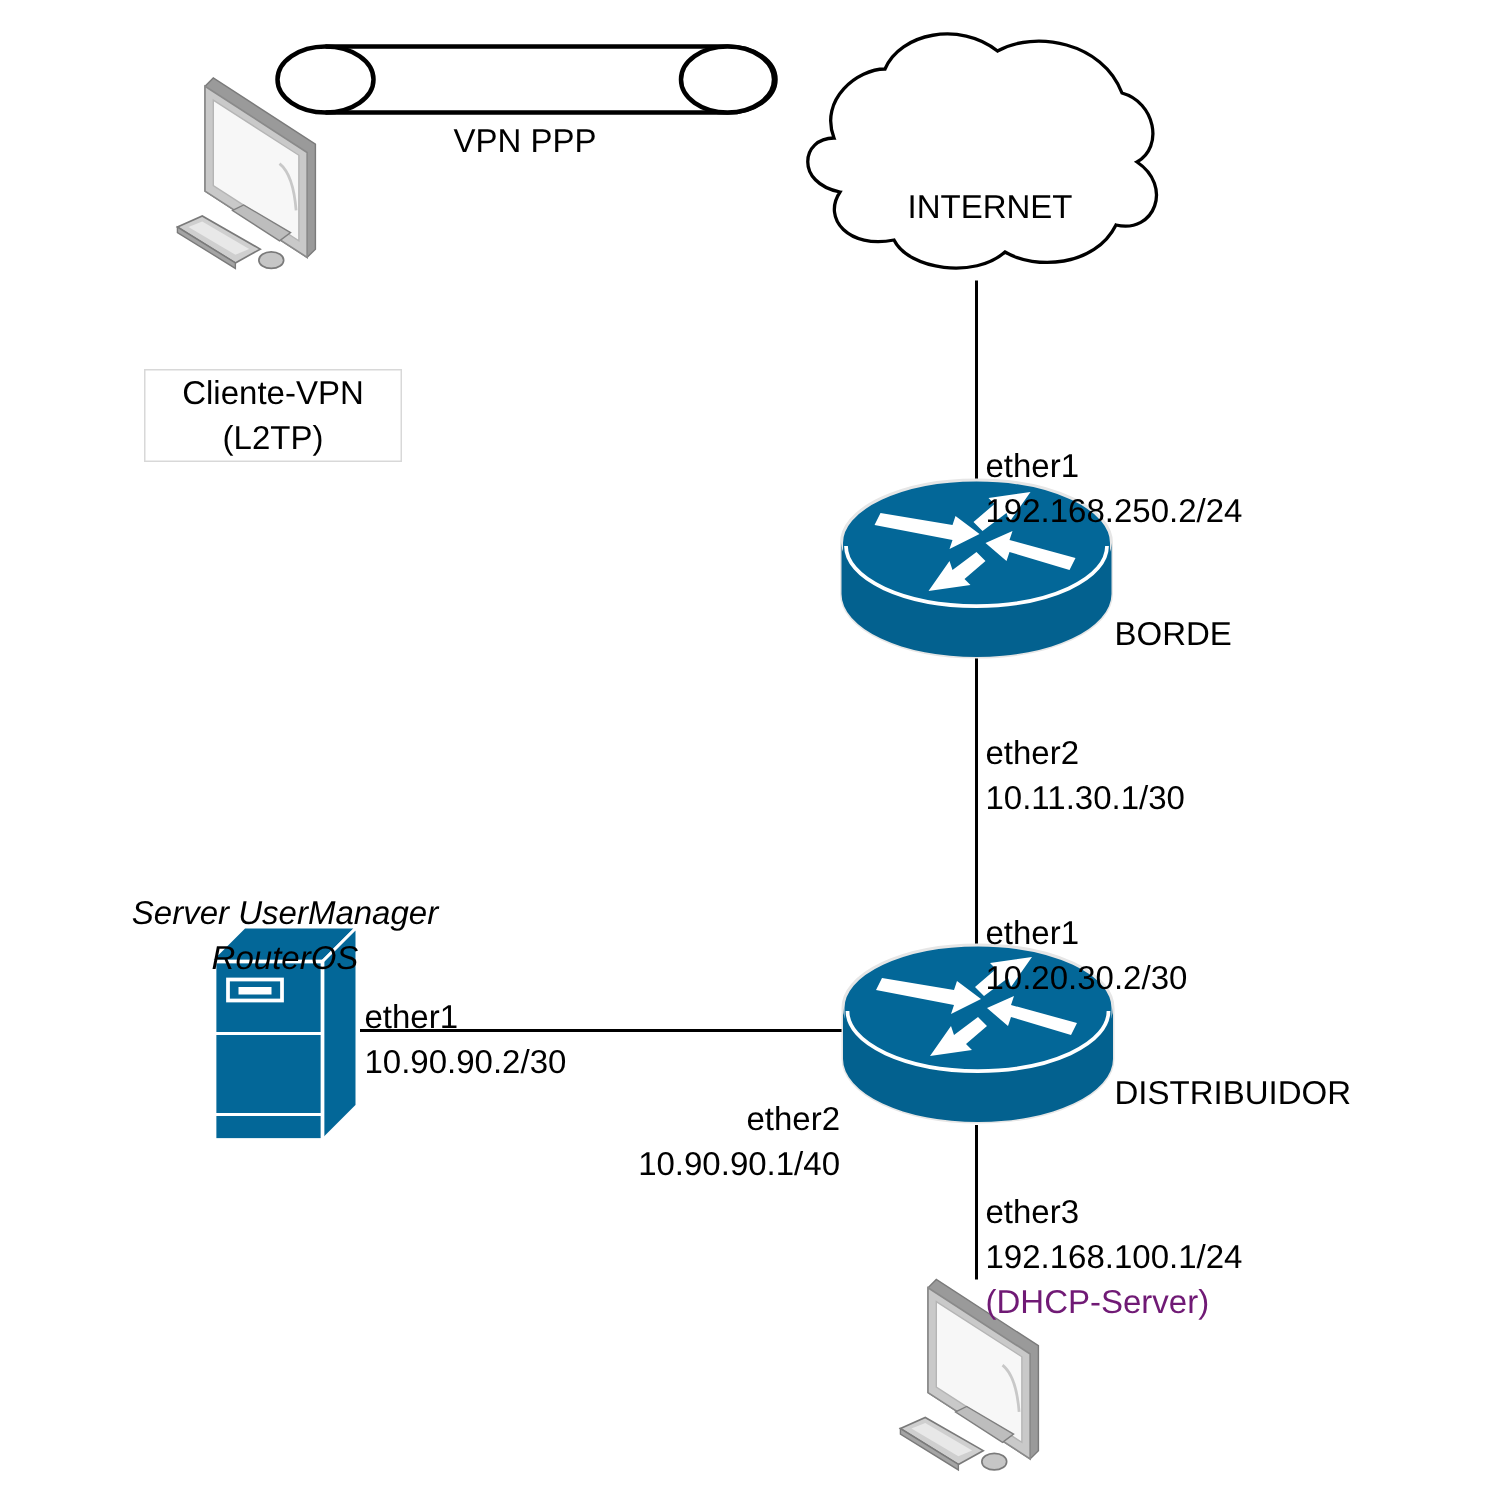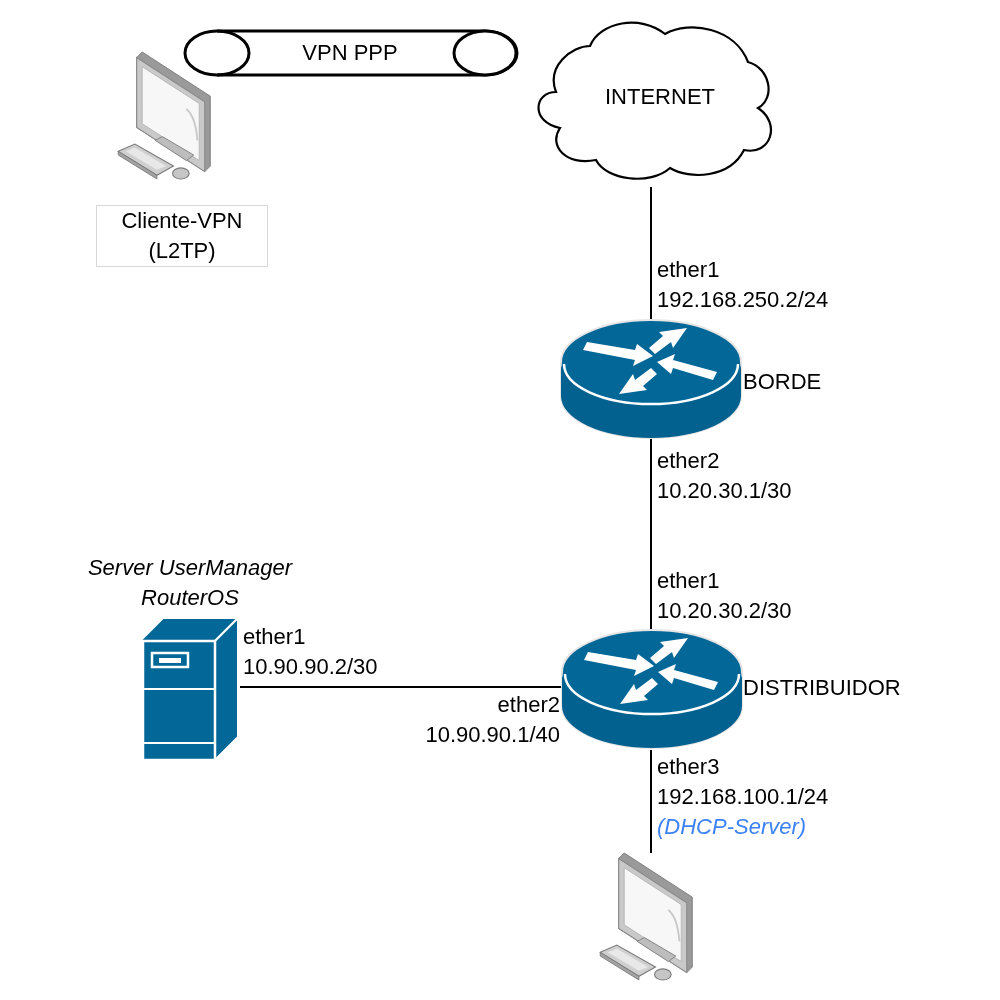--- a/index.html
+++ b/index.html
@@ -1,23 +1,23 @@
 <!DOCTYPE html>
 <html><head>
 <meta charset="utf-8">
 <style>
   html, body { margin: 0; padding: 0; background: #ffffff; }
   body { width: 1000px; height: 1000px; position: relative; overflow: hidden;
          font-family: "Liberation Sans", "DejaVu Sans", sans-serif; color: #000; }
   svg.canvas { position: absolute; left: 0; top: 0; width: 1000px; height: 1000px; }
-  .lbl { position: absolute; font-size: 22px; line-height: 30px; white-space: nowrap; color: #000; }
+  .lbl { position: absolute; font-size: 22px; line-height: 30px; white-space: nowrap; color: #000; margin-top: 41px; }
   .center { text-align: center; }
   .right { text-align: right; }
   .boxed { border: 1px solid #d8d8d8; padding: 0 12px; }
-  .blue { color: #3b82f6; font-style: italic; }
+  .blue { color: #701a75; }
   .stack span { display: block; }
 </style>
 </head>
 <body>
 
 <svg class="canvas" viewBox="0 0 1000 1000" xmlns="http://www.w3.org/2000/svg">
   <defs>
     <g id="pc">
 
       <polygon points="4,6 10,0 84,48 84,124 78,130 4,82" fill="#9a9a9a" stroke="#7a7a7a" stroke-width="1"></polygon>
@@ -104,21 +104,21 @@
 
 <div class="lbl stack" style="left:657px; top:255px;">
   <span>ether1</span>
   <span>192.168.250.2/24</span>
 </div>
 
 <div class="lbl" style="left:743px; top:367px;">BORDE</div>
 
 <div class="lbl stack" style="left:657px; top:446px;">
   <span>ether2</span>
-  <span>10.20.30.1/30</span>
+  <span>10.11.30.1/30</span>
 </div>
 
 <div class="lbl stack" style="left:657px; top:566px;">
   <span>ether1</span>
   <span>10.20.30.2/30</span>
 </div>
 
 <div class="lbl" style="left:743px; top:673px;">DISTRIBUIDOR</div>
 
 <div class="lbl stack right" style="left:380px; top:690px; width:180px;">

